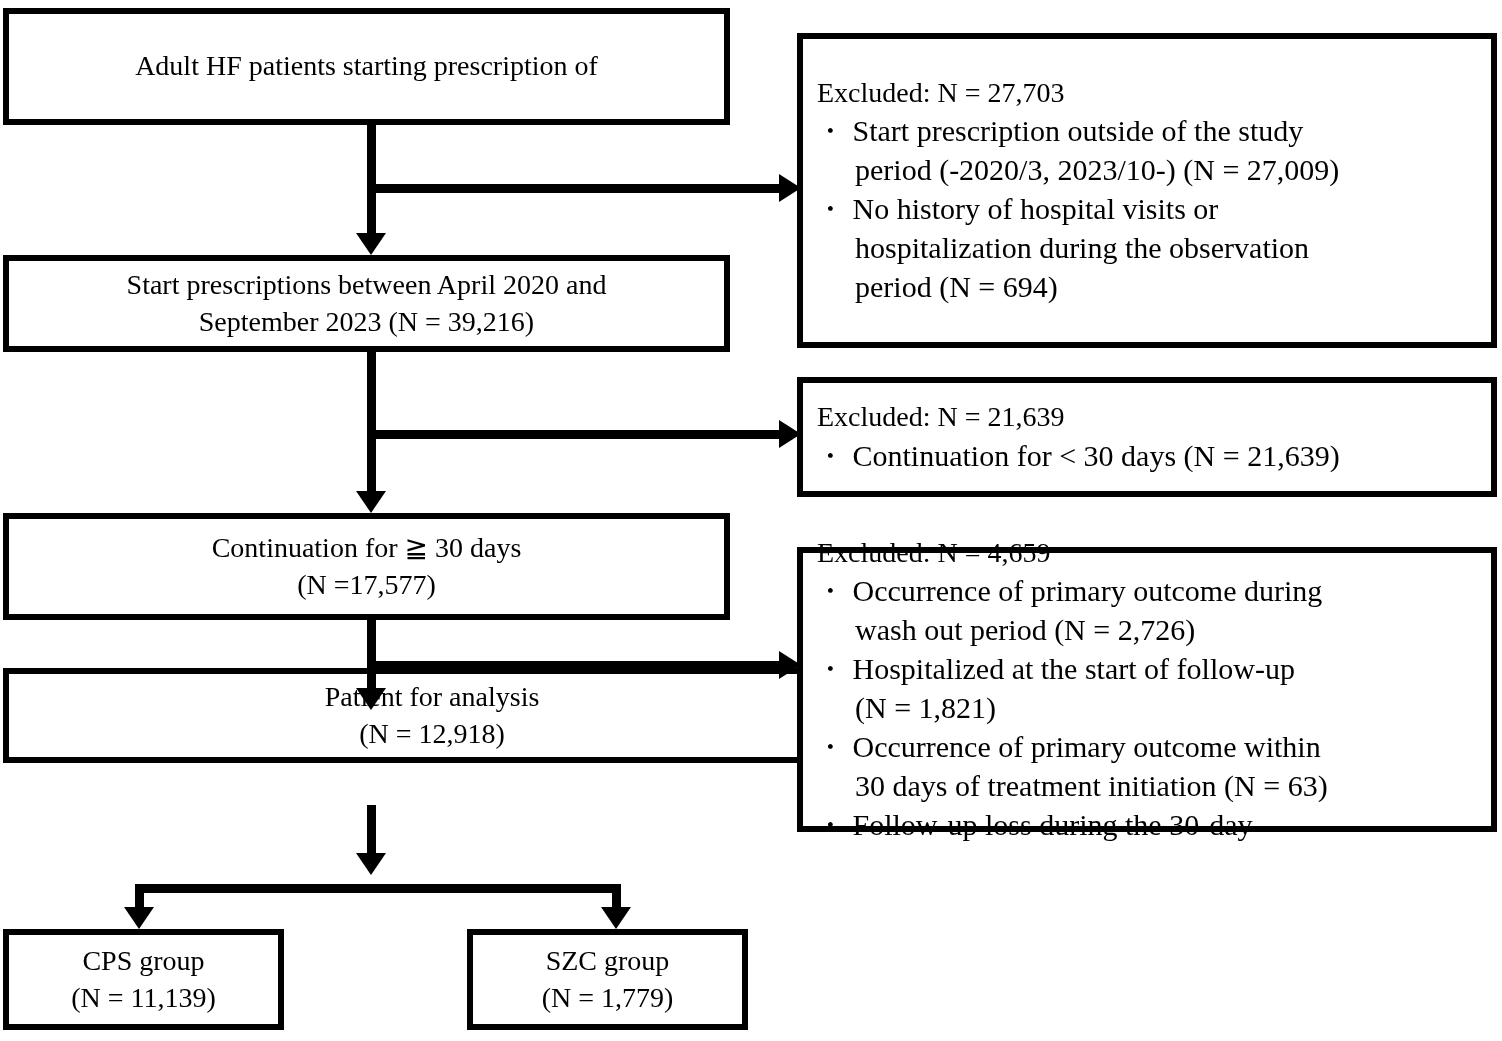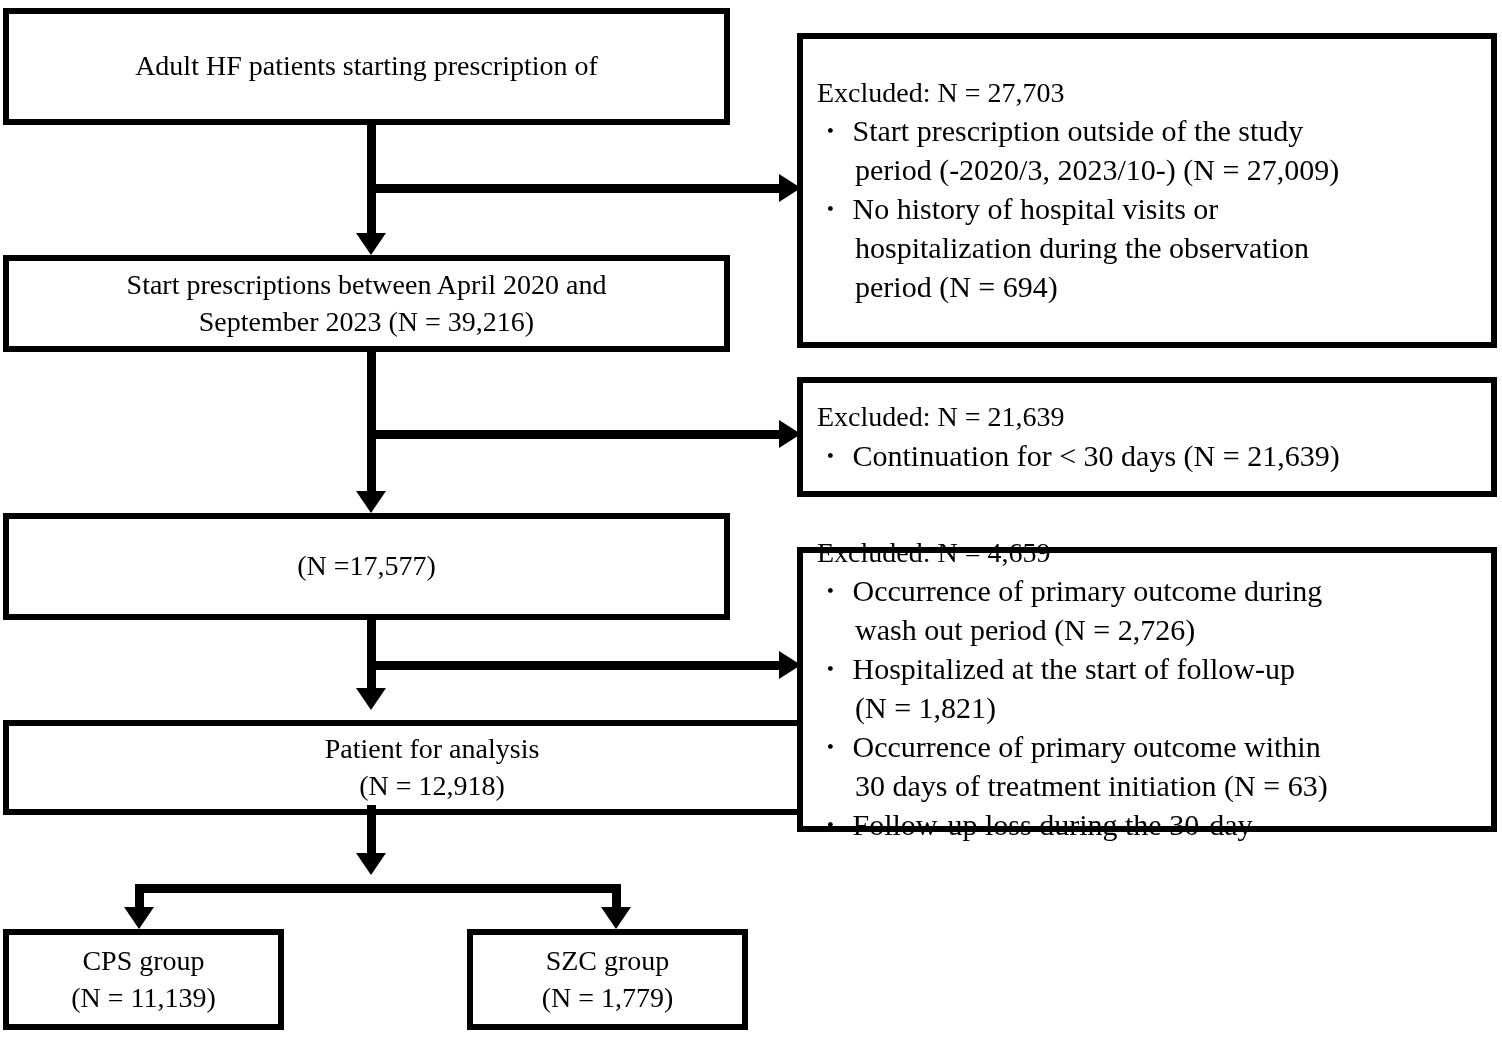--- a/index.html
+++ b/index.html
@@ -99,24 +99,25 @@
   <div class="box center" style="left:3px; top:8px; width:727px; height:117px;">
     <div class="line">Adult HF patients starting prescription of</div>
   </div>
 
   <div class="box center" style="left:3px; top:255px; width:727px; height:97px;">
     <div class="line">Start prescriptions between April 2020 and</div>
     <div class="line">September 2023 (N = 39,216)</div>
   </div>
 
   <div class="box center" style="left:3px; top:513px; width:727px; height:107px;">
+    <div class="line">Continuation for ≧ 30 days</div>
     <div class="line">(N =17,577)</div>
   </div>
 
-  <div class="box center" style="left:3px; top:720px; width:858px; height:95px;">
+  <div class="box center" style="left:3px; top:668px; width:858px; height:95px;">
     <div class="line">Patient for analysis</div>
     <div class="line">(N = 12,918)</div>
   </div>
 
   <div class="box center" style="left:3px; top:929px; width:281px; height:101px;">
     <div class="line">CPS group</div>
     <div class="line">(N = 11,139)</div>
   </div>
 
   <div class="box center" style="left:467px; top:929px; width:281px; height:101px;">

